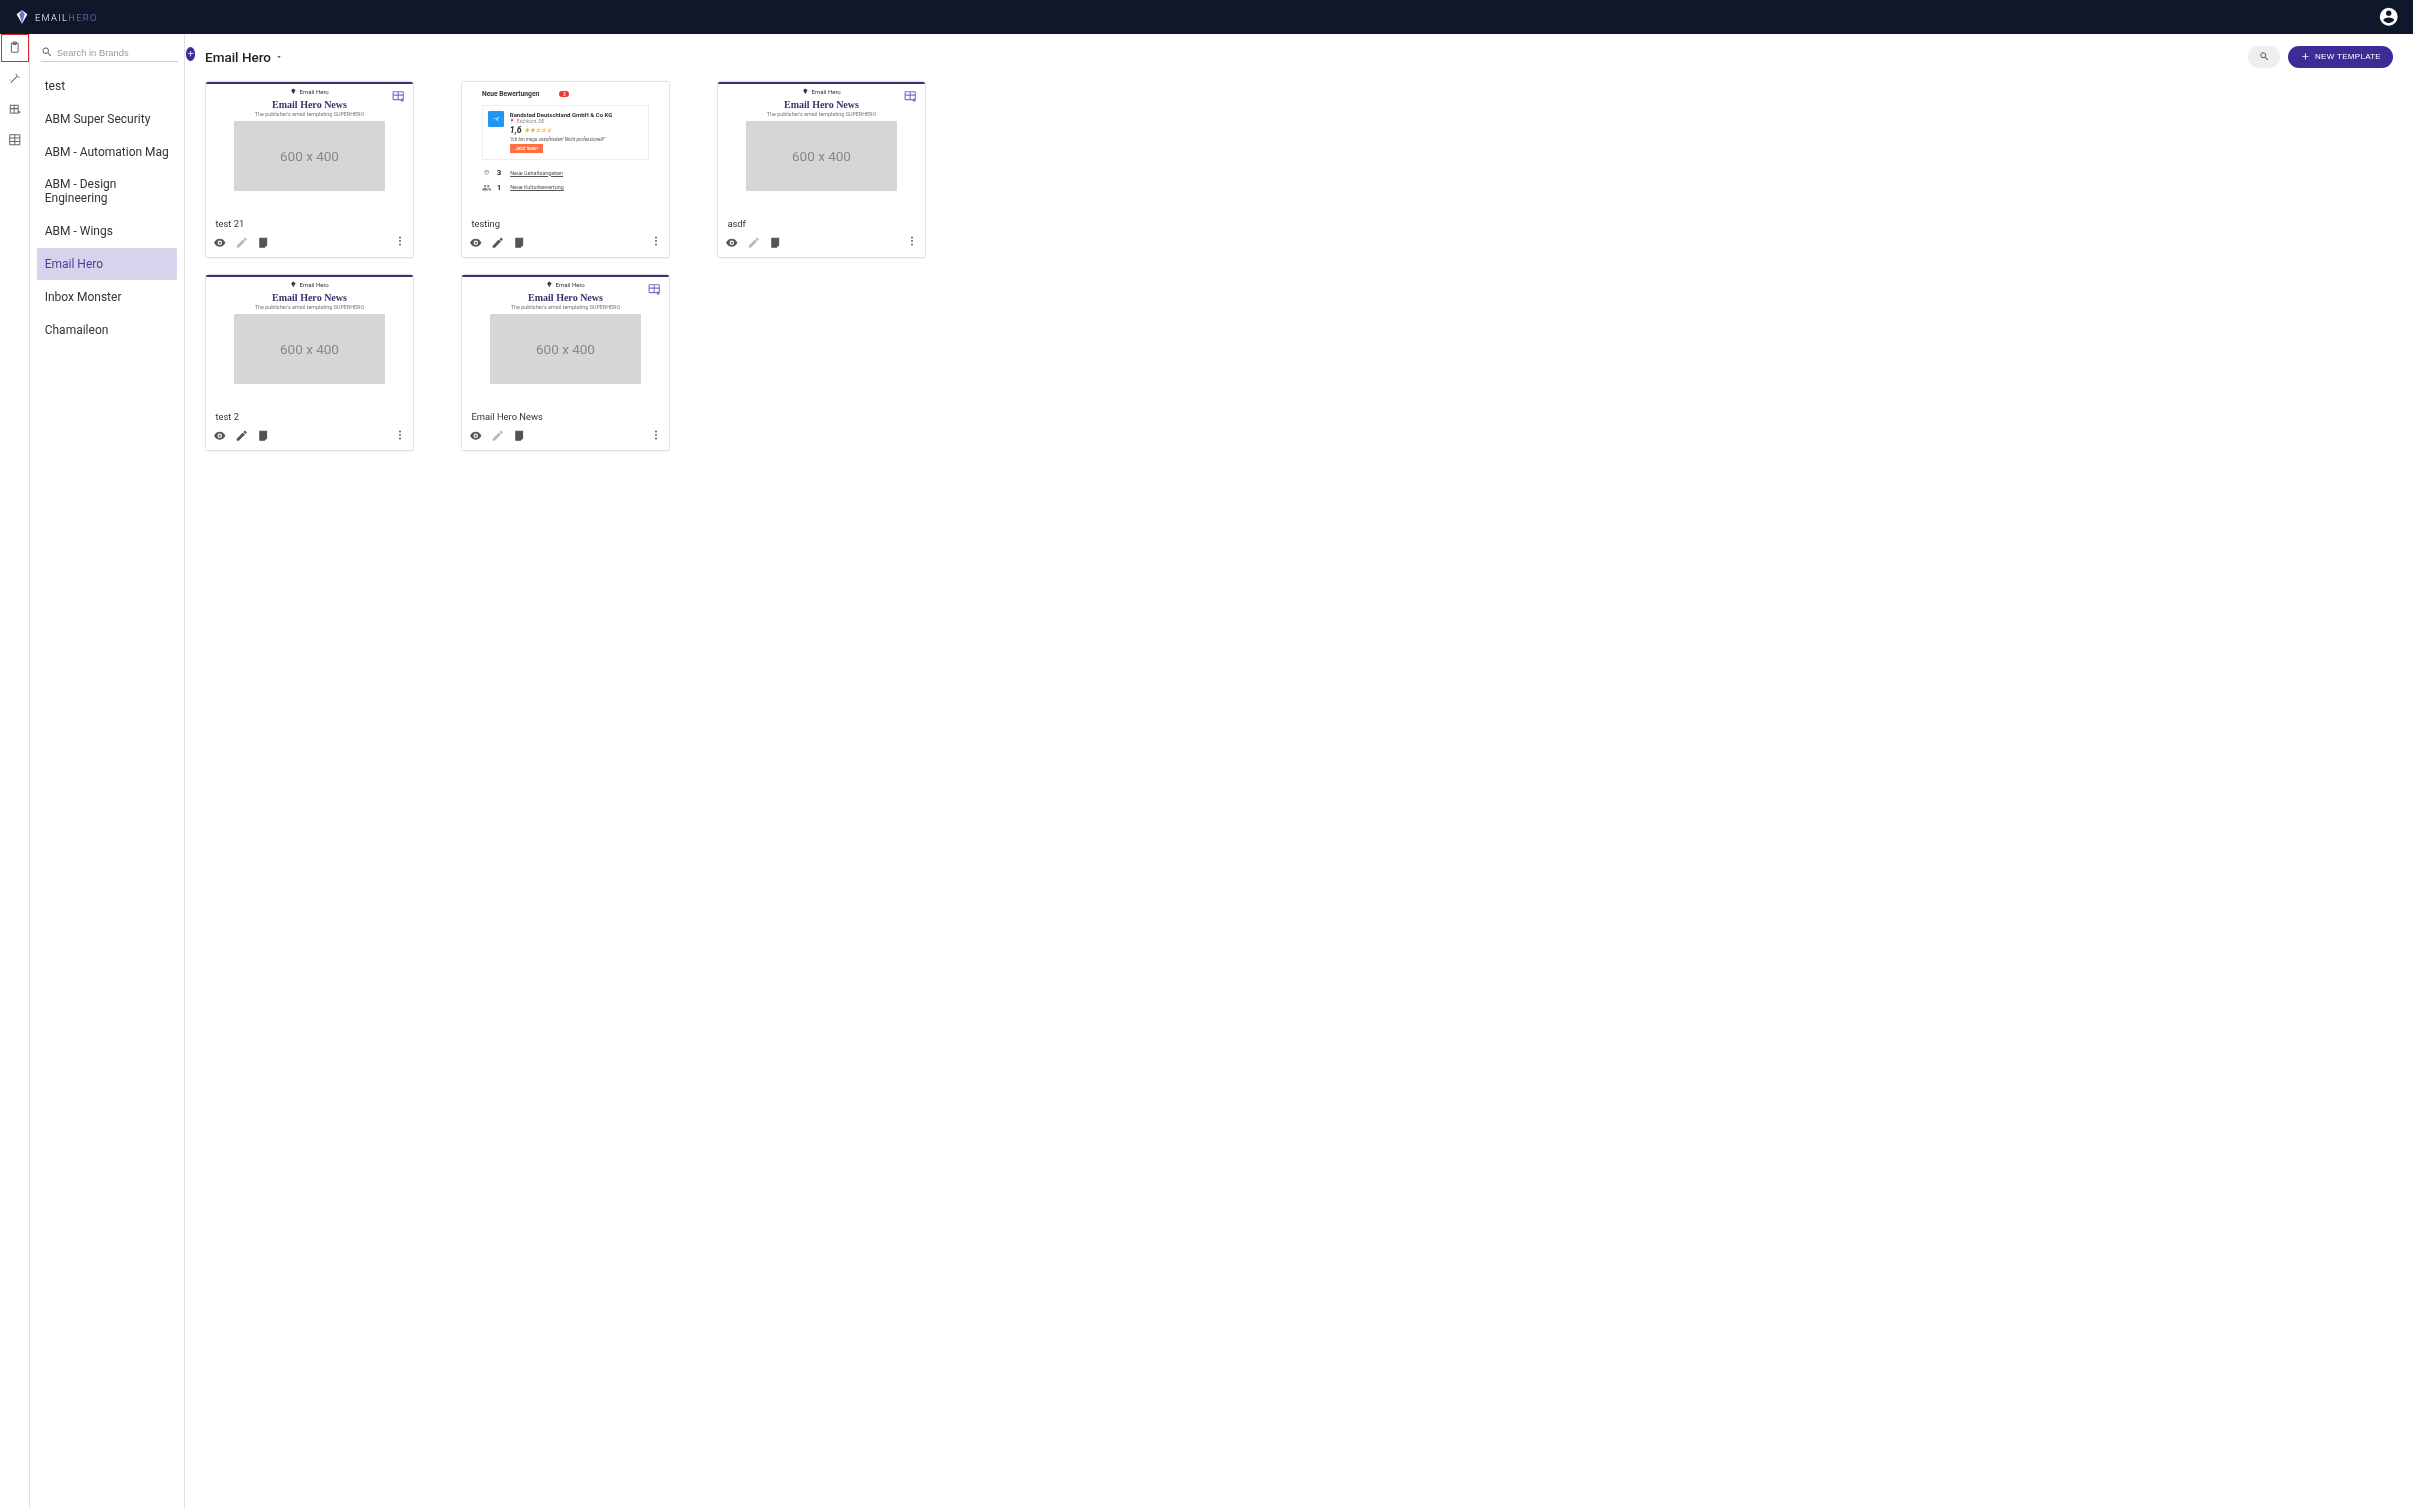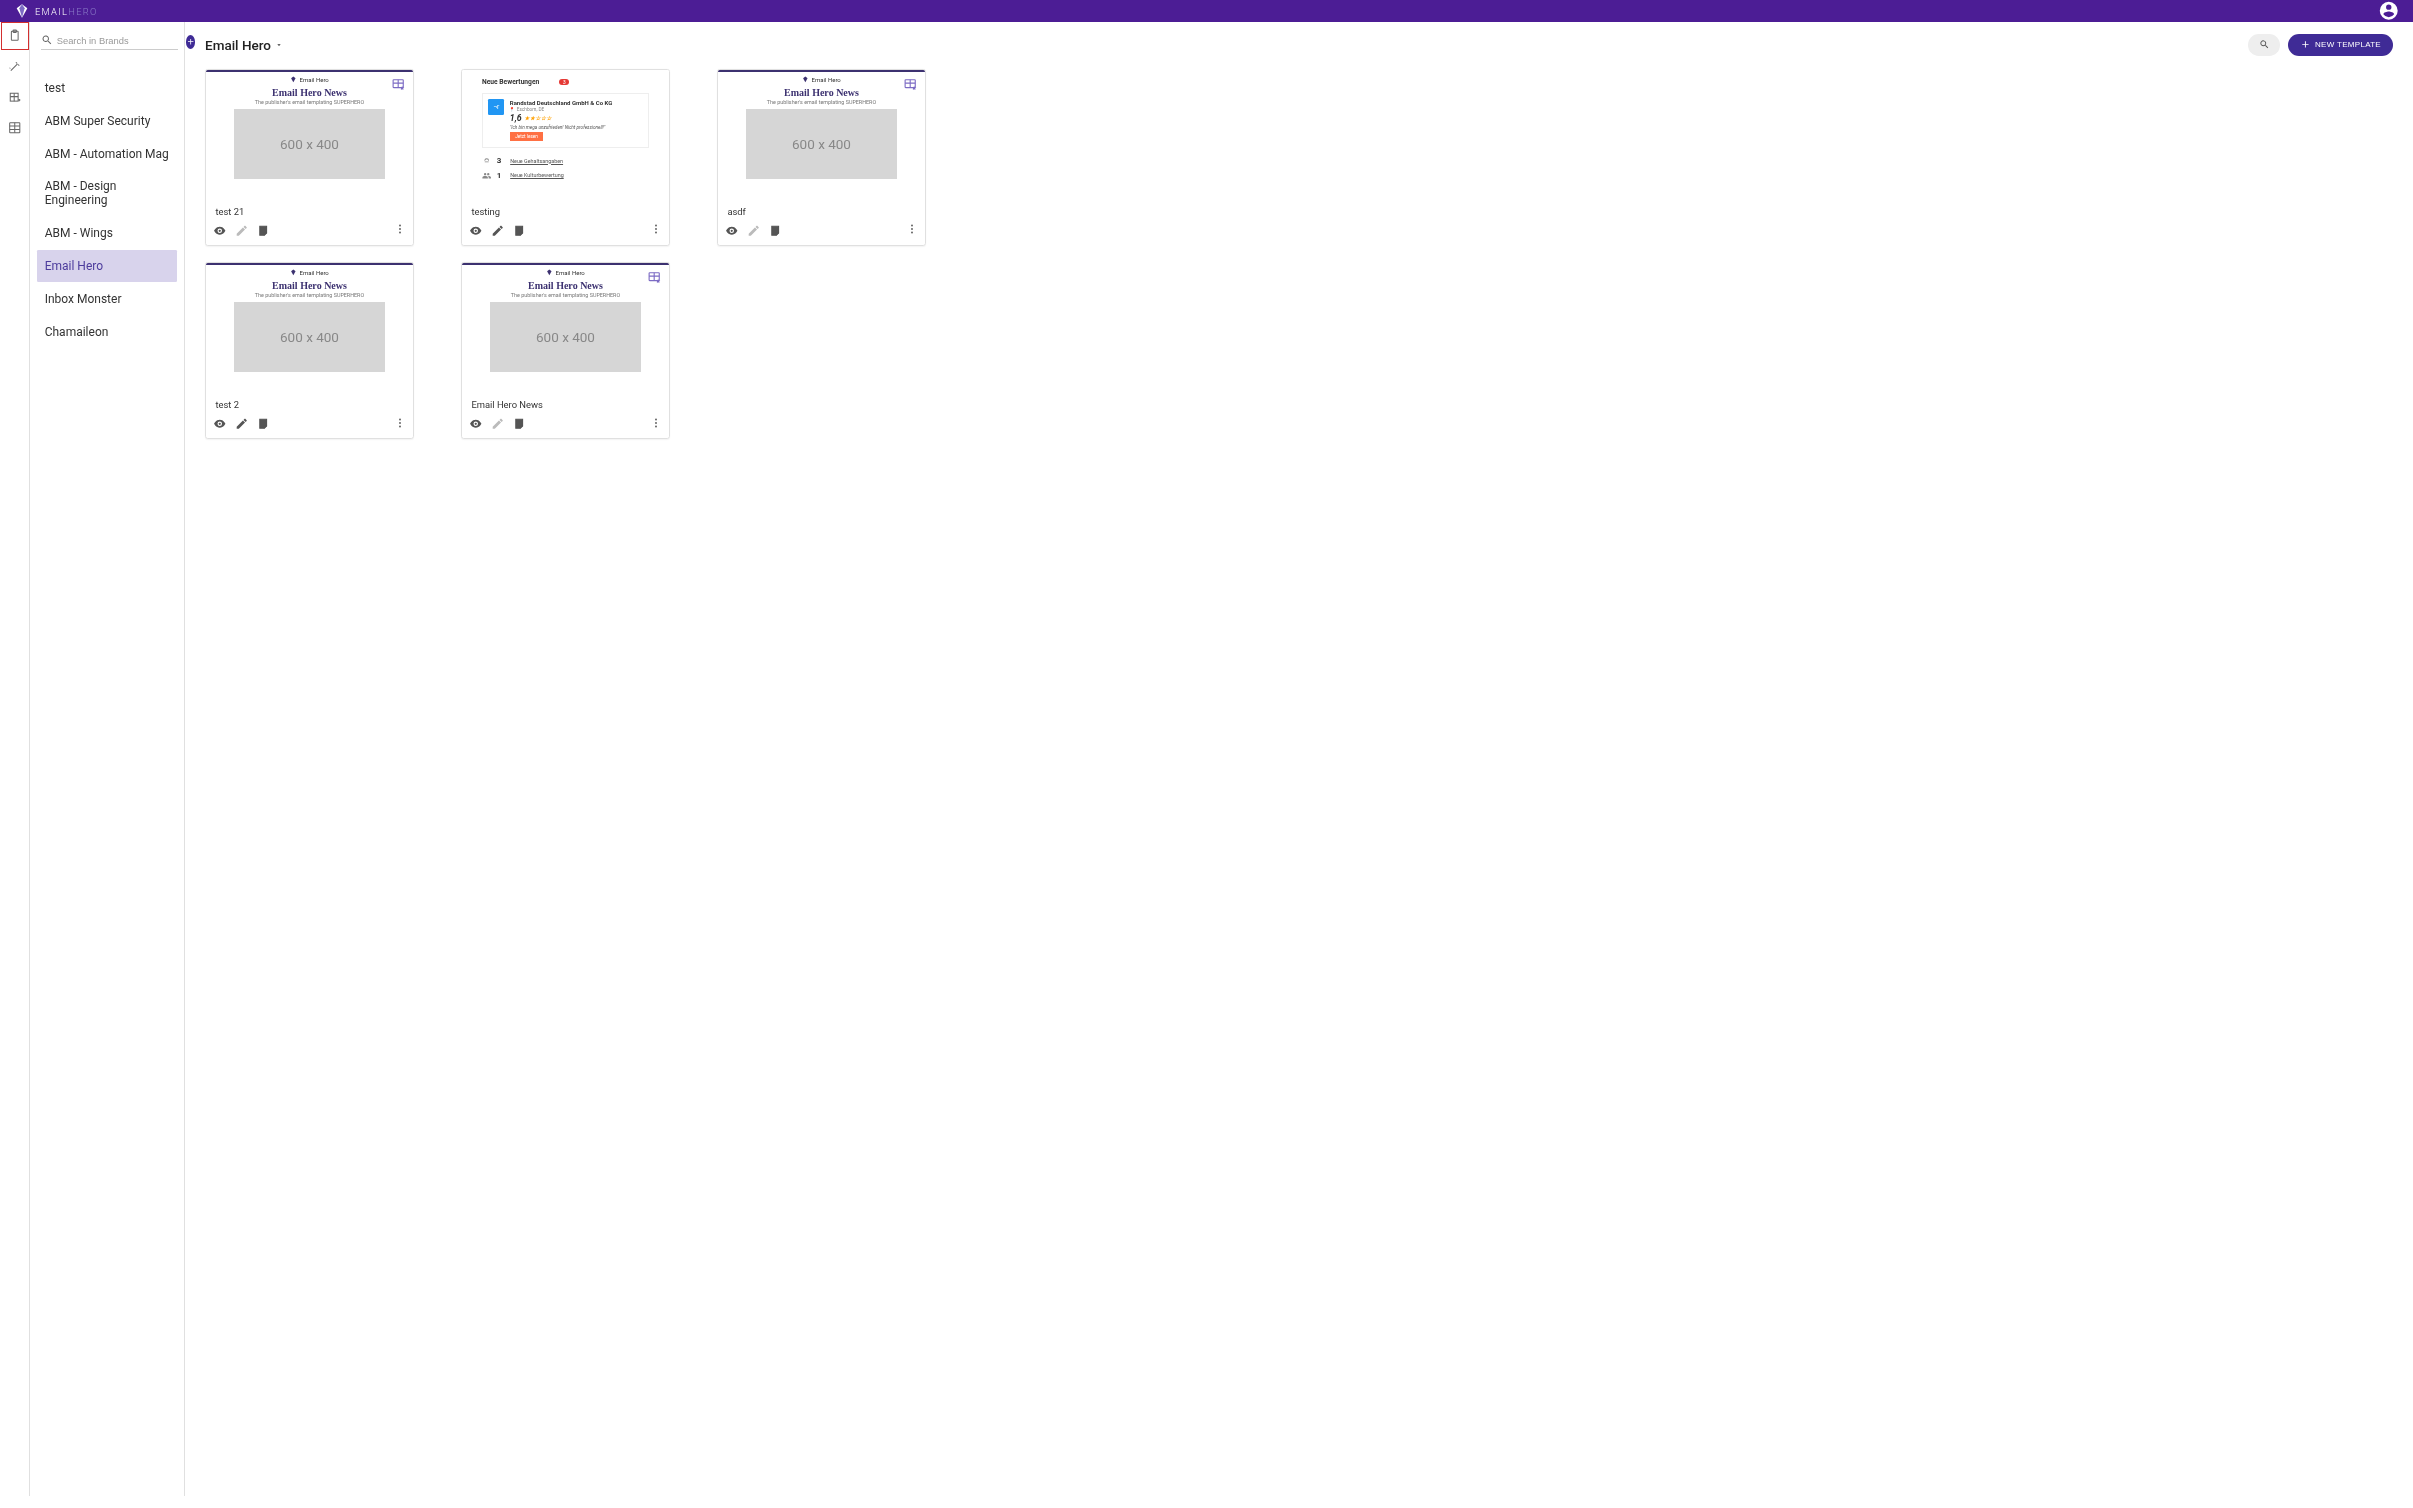--- a/index.html
+++ b/index.html
@@ -1,38 +1,38 @@
 <!DOCTYPE html>
 <html style="font-size:10.8px"><head>
 <meta charset="utf-8">
 <style>
 * { box-sizing: border-box; margin: 0; padding: 0; }
 body { font-family: -apple-system, BlinkMacSystemFont, "Segoe UI", Roboto, sans-serif; background: #fff; color: #333; }
 
 
-.header { background: #4c1d95; height: 22px; display: flex; align-items: center; padding: 0 13.5px; }
+.header { background: #0f172a; height: 34px; display: flex; align-items: center; padding: 0 13.5px; }
 .logo { display: flex; align-items: center; gap: 5.4px; }
 .logo-icon { width: 16px; height: 16px; }
 .logo-text { color: #fff; font-size: 9.4px; letter-spacing: 1.3px; font-weight: 300; }
 .logo-text .accent { color: #8b7cc8; }
 .header-spacer { flex: 1; }
 .avatar { width: 21.5px; height: 21.5px; fill: #fff; }
 
 
 .layout { display: flex; height: calc(100vh - 34px); }
 
 
 .icon-rail { width: 30px; border-right: 0.7px solid #e0e0e0; display: flex; flex-direction: column; align-items: center; padding-top: 0; }
 .rail-item { width: 28px; height: 28px; display: flex; align-items: center; justify-content: center; cursor: pointer; color: #666; margin-bottom: 2.7px; }
 .rail-item.active { border: 1.3px solid #d32f2f; color: #666; }
 .rail-item svg { width: 13.5px; height: 13.5px; }
 
 
 .sidebar { width: 155px; border-right: 0.7px solid #e0e0e0; padding: 12px 6.7px 0 6.7px; }
-.search-row { display: flex; align-items: center; gap: 8px; margin-bottom: 22px; padding: 0 4px; }
+.search-row { display: flex; align-items: center; gap: 8px; margin-bottom: 8px; padding: 0 4px; }
 .search-wrap { flex: 1; display: flex; align-items: center; border-bottom: 0.7px solid #ccc; padding-bottom: 2.7px; }
 .search-wrap svg { width: 12px; height: 12px; fill: #666; margin-right: 4px; }
 .search-input { border: none; outline: none; font-size: 9.4px; flex: 1; color: #333; }
 .search-input::placeholder { color: #999; }
 .add-btn { width: 13.5px; height: 13.5px; background: #3f2b96; border-radius: 50%; display: flex; align-items: center; justify-content: center; color: #fff; cursor: pointer; }
 .add-btn svg { width: 9.4px; height: 9.4px; fill: #fff; }
 .brand-list { list-style: none; }
 .brand-item { padding: 9.4px 8px; font-size: 12px; color: #333; cursor: pointer; border-radius: 1.3px; }
 .brand-item.selected { background: #d8d3ec; color: #4c3b9c; }
 

